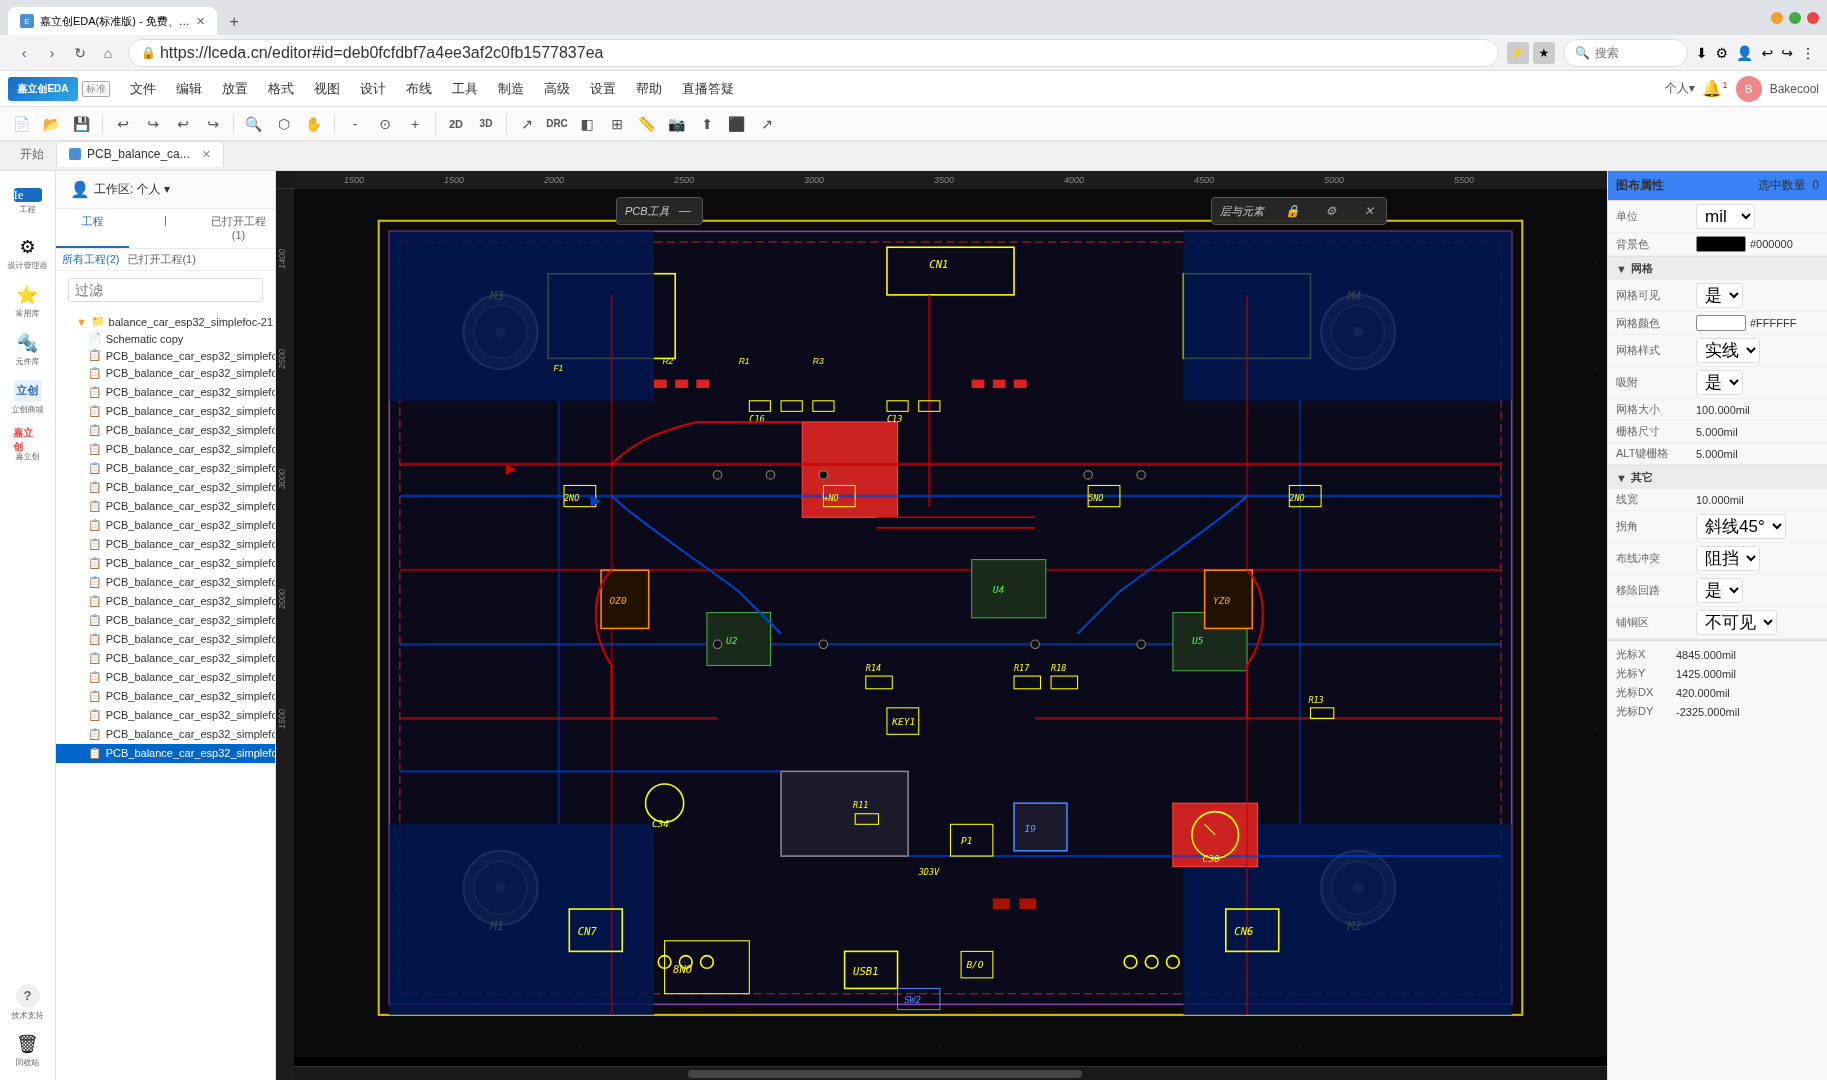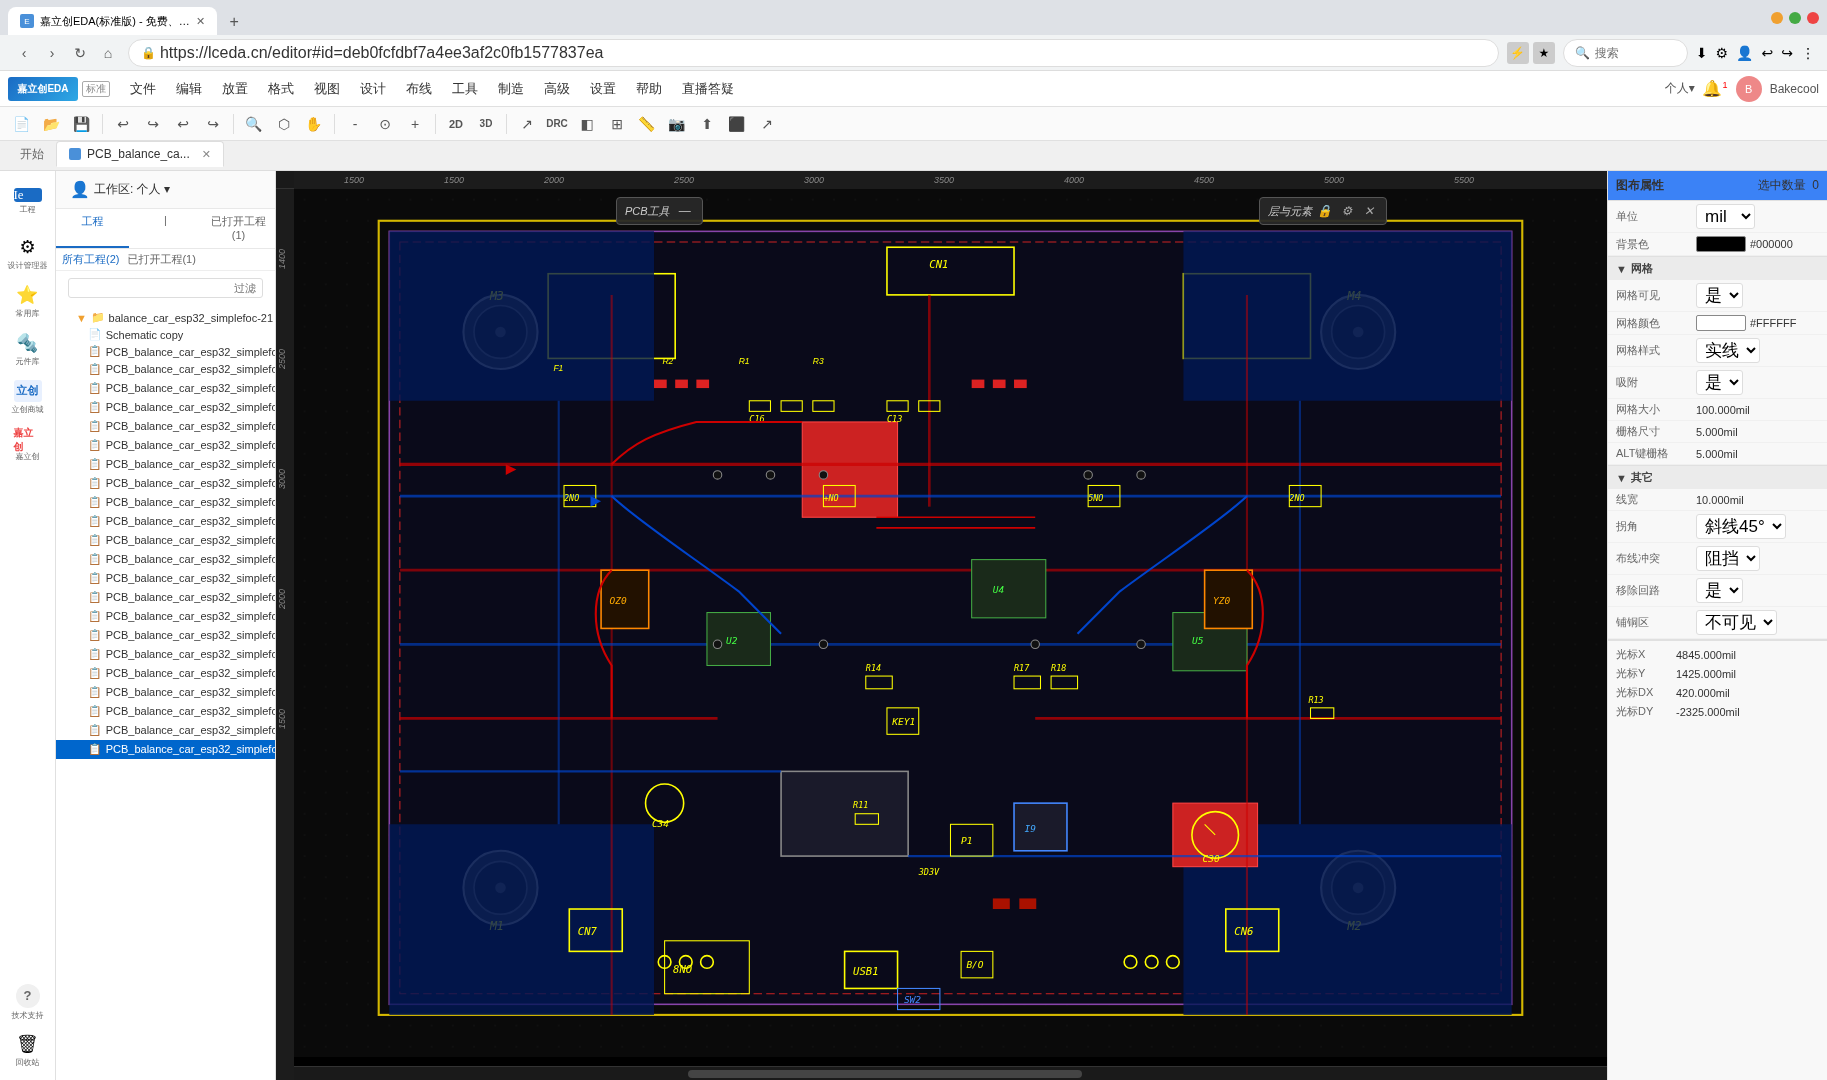--- a/index.html
+++ b/index.html
@@ -42,21 +42,21 @@
     
     .main-layout { display: flex; height: calc(1080px - 35px - 36px - 36px - 34px - 30px); }
 
     
     .file-panel { width: 220px; background: white; border-right: 1px solid #e0e0e0; display: flex; flex-direction: column; overflow: hidden; }
     .panel-header { padding: 6px 8px; border-bottom: 1px solid #e8e8e8; background: #fafafa; }
     .workspace-selector { display: flex; align-items: center; gap: 4px; cursor: pointer; font-size: 12px; color: #333; padding: 3px 6px; }
     .panel-tabs { display: flex; border-bottom: 1px solid #e8e8e8; }
     .panel-tab { flex: 1; text-align: center; padding: 5px; font-size: 11px; cursor: pointer; color: #666; border-bottom: 2px solid transparent; }
     .panel-tab.active { color: #1a6bc4; border-bottom-color: #1a6bc4; }
-    .filter-input { margin: 4px 6px; padding: 3px 6px; border: 1px solid #ddd; border-radius: 3px; font-size: 11px; width: calc(100% - 12px); text-align: right; }
+    .filter-input { margin: 4px 6px; padding: 3px 6px; border: 1px solid #ddd; border-radius: 3px; font-size: 14px; width: calc(100% - 12px); }
     .file-tree { flex: 1; overflow-y: auto; padding: 4px 0; }
     .tree-item { display: flex; align-items: center; padding: 2px 8px; cursor: pointer; font-size: 11px; color: #333; white-space: nowrap; overflow: hidden; text-overflow: ellipsis; }
     .tree-item.selected { background: #0066cc; color: white; }
     .tree-item.selected .tree-icon { color: white; }
     .tree-indent { display: inline-block; width: 12px; flex-shrink: 0; }
     .tree-icon { margin-right: 4px; font-size: 11px; color: #666; flex-shrink: 0; }
     .tree-icon.folder { color: #f0a030; }
     .tree-icon.pcb { color: #4a8; }
     .tree-icon.sch { color: #88a; }
 
@@ -670,21 +670,21 @@
 
       <rect x="660" y="670" width="16" height="10" fill="#aa1100"></rect>
       <rect x="685" y="670" width="16" height="10" fill="#aa1100"></rect>
     </svg>
 
     <div class="floating-toolbar" style="top:26px; left:340px; z-index:10;">
       <span>PCB工具</span>
       <div class="float-btn">—</div>
     </div>
 
-    <div class="floating-toolbar" style="top:26px; right:220px; z-index:10; gap:4px;">
+    <div class="floating-toolbar" style="top:26px; right:220px; z-index:10; gap:20px;">
       <span>层与元素</span>
       <div class="float-btn">🔒</div>
       <div class="float-btn">⚙</div>
       <div class="float-btn">✕</div>
     </div>
 
     <div class="scroll-h">
       <div style="position:absolute;left:30%;width:30%;height:8px;top:3px;background:#444;border-radius:4px;cursor:pointer;"></div>
     </div>
   </div>

